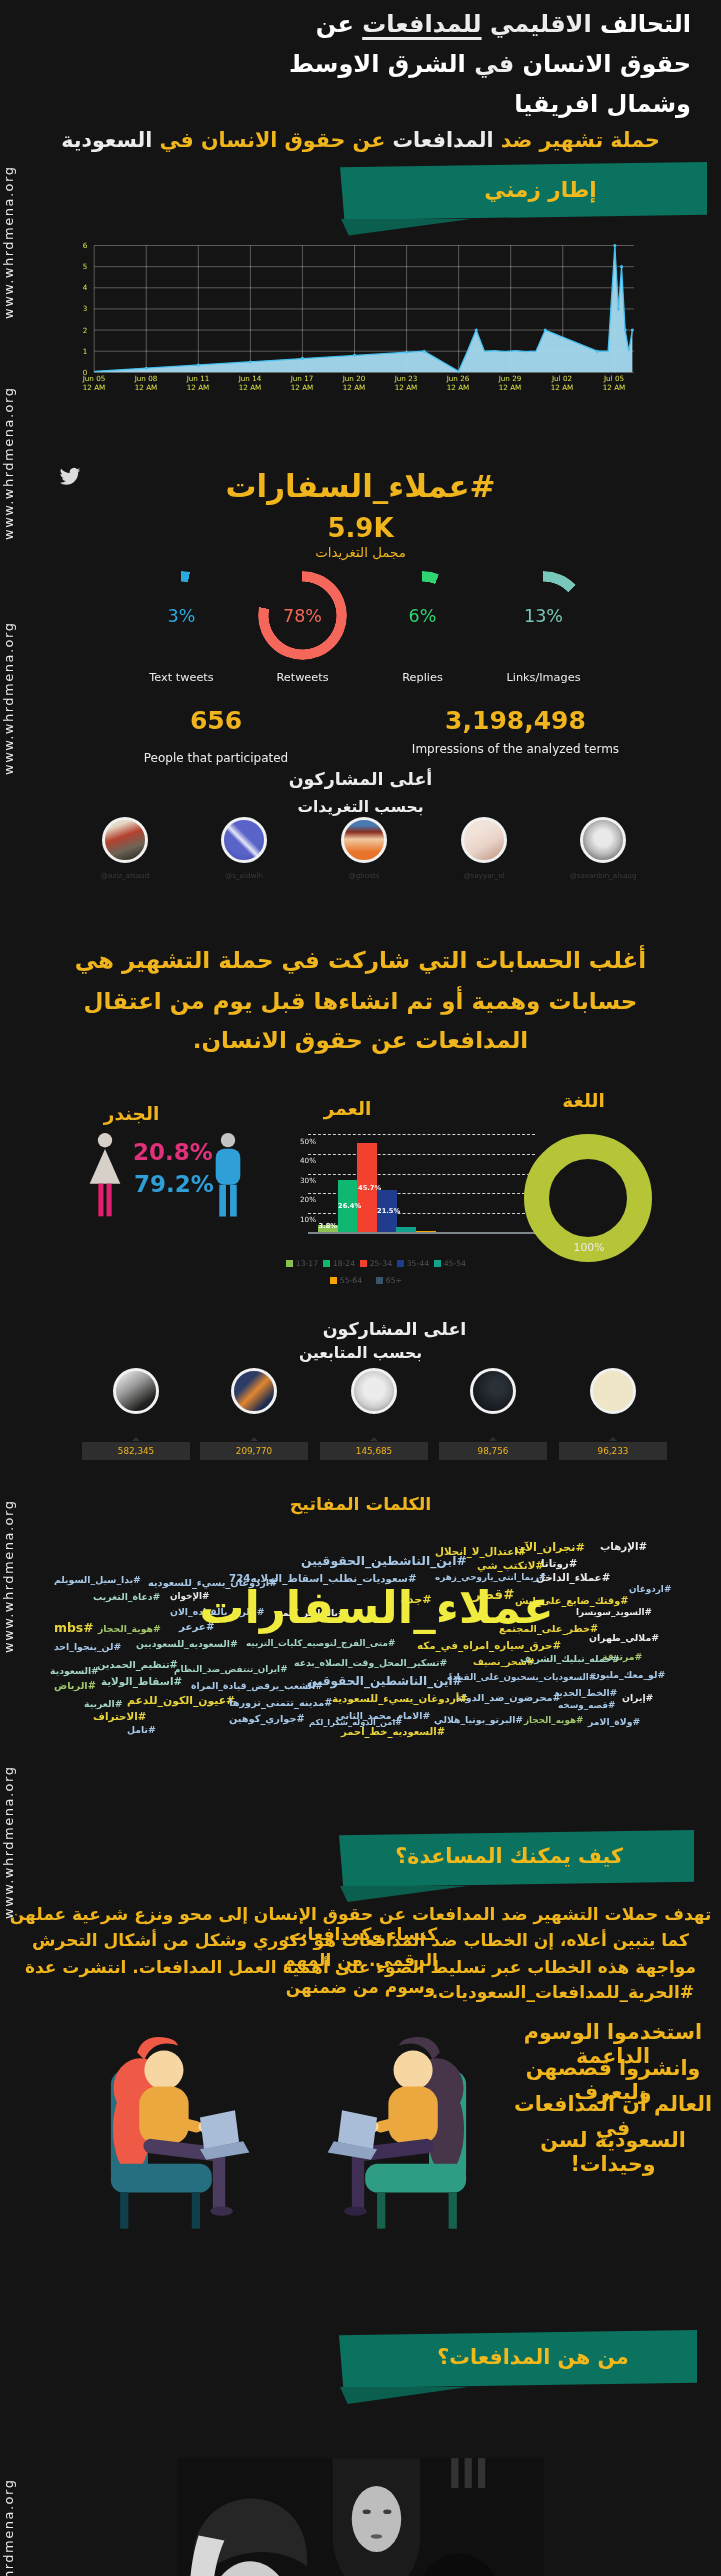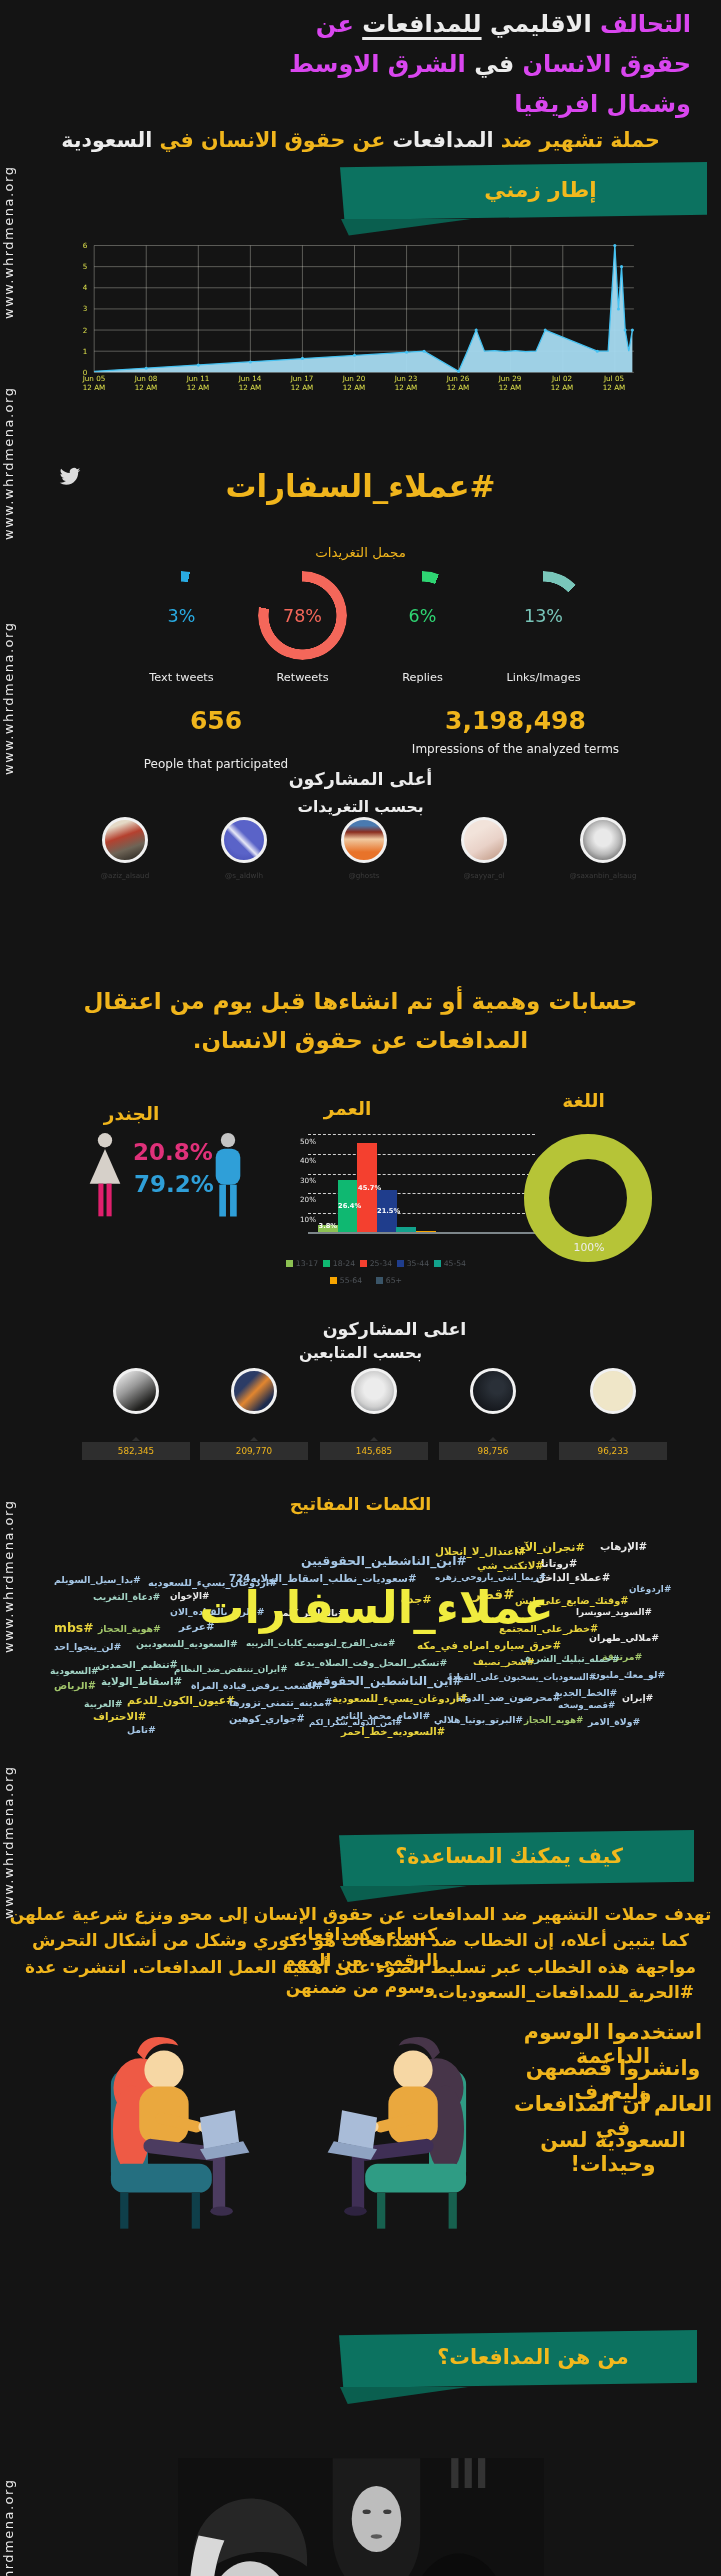--- a/index.html
+++ b/index.html
@@ -2,21 +2,21 @@
 <html lang="ar" style="font-size:8.2px"><head>
 <meta charset="utf-8">
 <style>
   html,body{margin:0;padding:0;background:#0e0e0e;}
   .canvas{position:relative;width:721px;height:2941px;background:#141414;overflow:hidden;
     font-family:"DejaVu Sans",sans-serif;font-weight:700;}
   .abs{position:absolute;}
   .ctr{text-align:center;}
   .yellow{color:#f0b51c;}
   .white{color:#ececec;}
-  .tealtx{color:#d946ef;}
+  .tealtx{color:#ffffff;}
   .ribbon{position:absolute;background:#0c7260;clip-path:polygon(0 9%,100% 0,100% 91%,1.2% 100%);}
   .fold{position:absolute;background:#0a5f4f;clip-path:polygon(0 0,100% 0,6% 100%);}
   .ribbon-label{position:absolute;color:#f2b91d;font-size:21.6px;white-space:nowrap;}
   .wm{position:absolute;left:1px;writing-mode:vertical-rl;transform:rotate(180deg);
       color:#eaeaea;font-size:13px;letter-spacing:1.5px;font-weight:400;}
   .tl-xtick{position:absolute;width:46px;text-align:center;color:#dde04b;font-size:7.2px;font-weight:400;line-height:8.8px;top:375px;}
   .tl-ytick{position:absolute;width:13.4px;text-align:right;color:#dde04b;font-size:7.2px;font-weight:400;}
   .ring-col{position:absolute;width:121px;display:flex;flex-direction:column;align-items:center;}
   .ring-wrap{position:relative;width:89px;height:89px;}
   .ring{position:absolute;inset:0;border-radius:50%;
@@ -139,20 +139,21 @@
       <div class="tl-ytick" style="left: 74px; top: 304px;">3</div>
       <div class="tl-ytick" style="left: 74px; top: 283px;">4</div>
       <div class="tl-ytick" style="left: 74px; top: 262px;">5</div>
       <div class="tl-ytick" style="left: 74px; top: 241px;">6</div>
     </div>
 
   <svg class="abs" style="left:58px;top:466px;" width="24" height="20.6" viewBox="0 0 24 24">
     <path fill="#dcdcdc" d="M23.953 4.57a10 10 0 01-2.825.775 4.958 4.958 0 002.163-2.723c-.951.555-2.005.959-3.127 1.184a4.92 4.92 0 00-8.384 4.482C7.69 8.095 4.067 6.13 1.64 3.162a4.822 4.822 0 00-.666 2.475c0 1.71.87 3.213 2.188 4.096a4.904 4.904 0 01-2.228-.616v.06a4.923 4.923 0 003.946 4.827 4.996 4.996 0 01-2.212.085 4.936 4.936 0 004.604 3.417 9.867 9.867 0 01-6.102 2.105c-.39 0-.779-.023-1.17-.067a13.995 13.995 0 007.557 2.209c9.053 0 13.998-7.496 13.998-13.985 0-.21 0-.42-.015-.63A9.935 9.935 0 0024 4.59z"></path>
   </svg>
   <div class="abs ctr yellow" dir="rtl" style="top:468px;left:0;width:721px;font-size:31px;">#عملاء_السفارات</div>
+  <div class="abs ctr yellow" style="top:513px;left:0;width:721px;font-size:26px;">5.9K</div>
   <div class="abs ctr yellow" dir="rtl" style="top:545px;left:0;width:721px;font-size:13.4px;font-weight:400;">مجمل التغريدات</div>
 
   <div id="tt-row">
       <div class="ring-col" style="left: 121px; top: 571px;">
         <div class="ring-wrap">
           <div class="ring" style="background: conic-gradient(rgb(41, 171, 226) 3%, transparent 0deg);"></div>
           <div class="ring-pct" style="color: rgb(41, 171, 226);">3%</div>
         </div>
         <div class="ring-label">Text tweets</div>
       </div>
@@ -174,21 +175,21 @@
         <div class="ring-wrap">
           <div class="ring" style="background: conic-gradient(rgb(121, 198, 186) 13%, transparent 0deg);"></div>
           <div class="ring-pct" style="color: rgb(121, 198, 186);">13%</div>
         </div>
         <div class="ring-label">Links/Images</div>
       </div>
     </div>
 
   <div class="abs ctr" style="left:113px;top:706px;width:206px;">
     <div class="yellow" style="font-size:25px;">656</div>
-    <div class="white" style="font-size:12px;font-weight:400;margin-top:22px;">People that participated</div>
+    <div class="white" style="font-size:12px;font-weight:400;margin-top:16px;">People that participated</div>
   </div>
   <div class="abs ctr" style="left:397px;top:706px;width:237px;">
     <div class="yellow" style="font-size:25px;">3,198,498</div>
     <div class="white" style="font-size:12px;font-weight:400;margin-top:7.2px;">Impressions of the analyzed terms</div>
   </div>
 
   <div class="abs ctr white" dir="rtl" style="top:769px;left:0;width:721px;font-size:17.5px;">أعلى المشاركون</div>
   <div class="abs ctr white" dir="rtl" style="top:798px;left:0;width:721px;font-size:15.5px;">بحسب التغريدات</div>
   <div id="row1-avatars">
       <div class="avatar av1" style="left: 102px; top: 817px;"></div>
@@ -196,20 +197,21 @@
       <div class="avatar av2" style="left: 221px; top: 817px;"></div>
       <div class="handle" style="left: 195px; top: 871px;">@s_aldwlh</div>
       <div class="avatar av3" style="left: 341px; top: 817px;"></div>
       <div class="handle" style="left: 315px; top: 871px;">@ghosts</div>
       <div class="avatar av4" style="left: 461px; top: 817px;"></div>
       <div class="handle" style="left: 435px; top: 871px;">@sayyar_ol</div>
       <div class="avatar av5" style="left: 580px; top: 817px;"></div>
       <div class="handle" style="left: 554px; top: 871px;">@saxanbin_alsaug</div>
     </div>
 
+  <div class="abs ctr yellow" dir="rtl" style="top:947px;left:0;width:721px;font-size:23px;">أغلب الحسابات التي شاركت في حملة التشهير هي</div>
   <div class="abs ctr yellow" dir="rtl" style="top:988px;left:0;width:721px;font-size:23px;">حسابات وهمية أو تم انشاءها قبل يوم من اعتقال</div>
   <div class="abs ctr yellow" dir="rtl" style="top:1027px;left:0;width:721px;font-size:23px;">المدافعات عن حقوق الانسان.</div>
 
   <div class="abs ctr yellow" dir="rtl" style="left:80px;top:1103px;width:103px;font-size:18.5px;">الجندر</div>
   <svg class="abs" style="left:81px;top:1132px;" width="48" height="89" viewBox="0 0 94 172">
     <circle cx="47" cy="15" r="14" fill="#d6d0c9"></circle>
     <path d="M47 32 L17 100 L77 100 Z" fill="#d6d0c9"></path>
     <rect x="34" y="100" width="10" height="64" fill="#e0206d"></rect>
     <rect x="50" y="100" width="10" height="64" fill="#e0206d"></rect>
   </svg>

